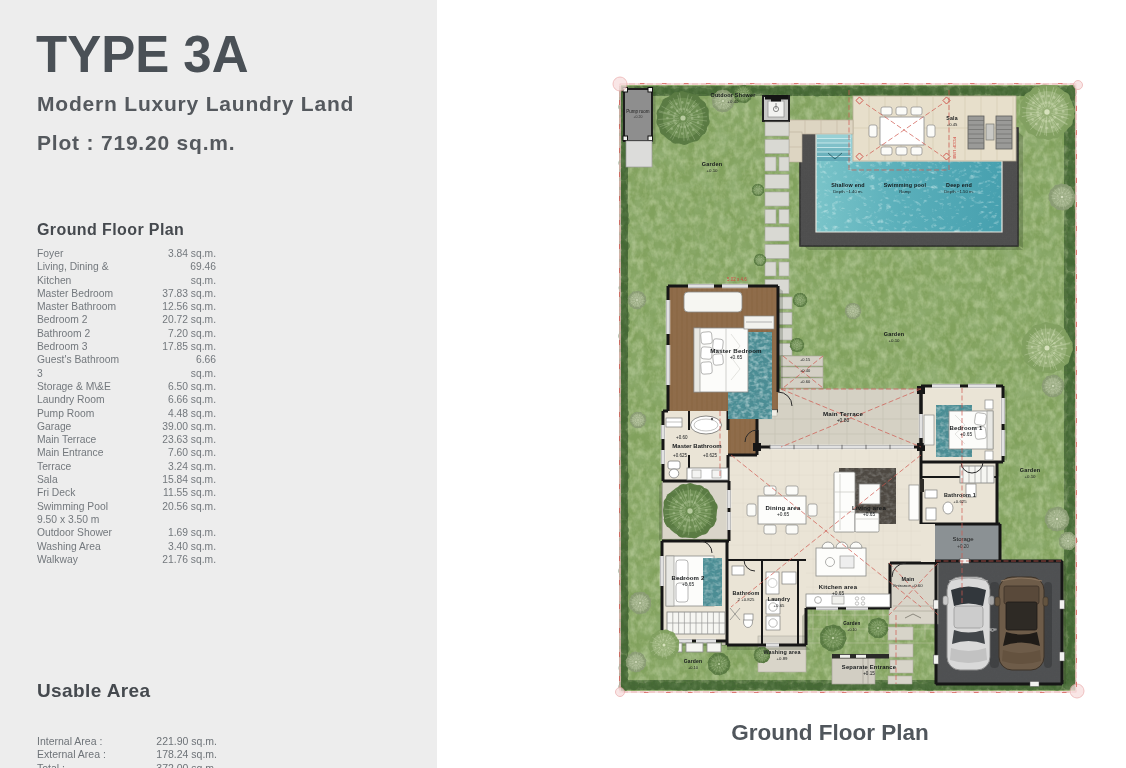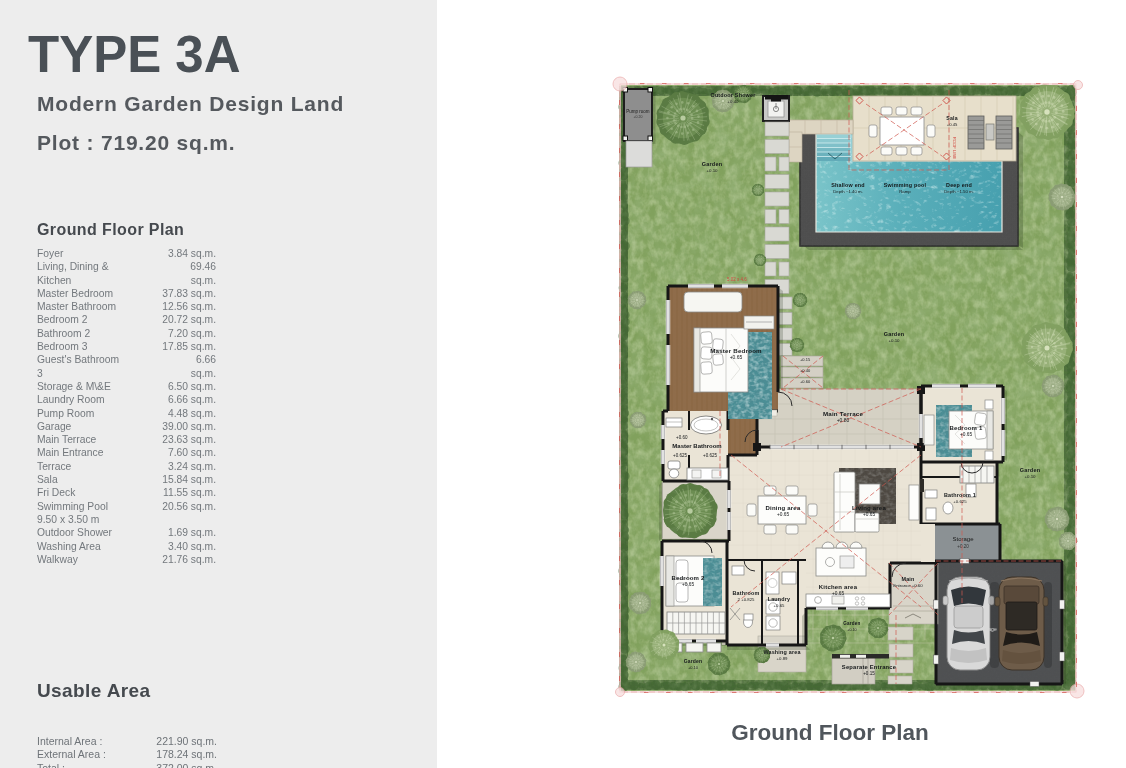--- a/index.html
+++ b/index.html
@@ -1,38 +1,38 @@
 <!DOCTYPE html>
 <html><head>
 <meta charset="utf-8">
 <style>
   html,body{margin:0;padding:0;background:#ffffff;width:1126px;height:768px;overflow:hidden;}
   body{font-family:"Liberation Sans",sans-serif;position:relative;}
   .sidebar{position:absolute;left:0;top:0;width:437px;height:768px;background:#ededed;}
-  .t1{position:absolute;left:28px;top:25px;font-size:51px;font-weight:bold;color:#4a5056;letter-spacing:0px;}
+  .t1{position:absolute;left:36px;top:25px;font-size:51px;font-weight:bold;color:#4a5056;letter-spacing:0px;}
   .t2{position:absolute;left:37px;top:92px;font-size:21px;font-weight:bold;color:#55595e;letter-spacing:0.8px;}
   .t3{position:absolute;left:37px;top:131px;font-size:21px;font-weight:bold;color:#55595e;letter-spacing:0.8px;}
   .h1{position:absolute;left:37px;top:221px;font-size:16px;font-weight:bold;color:#45494e;letter-spacing:0.4px;}
   .tbl{position:absolute;left:37px;top:247px;width:179px;font-size:10.3px;color:#73787d;line-height:13.3px;}
   .tbl .r,.tbl2 .r{display:flex;justify-content:space-between;gap:43px;}
   .tbl .v{text-align:right;}
   .h2{position:absolute;left:37px;top:680px;font-size:19px;font-weight:bold;color:#45494e;letter-spacing:0.4px;}
   .tbl2{position:absolute;left:37px;top:735px;width:180px;font-size:10.5px;color:#6e7378;line-height:13.3px;}
   .gfp{position:absolute;left:602px;top:720px;width:456px;text-align:center;font-size:22.5px;font-weight:bold;color:#50565c;letter-spacing:0px;}
   svg{position:absolute;left:0;top:0;}
   svg text{font-family:"Liberation Sans",sans-serif;}
 </style>
 </head>
 <body>
 
 <div class="sidebar"></div>
 
 <div class="t1">TYPE 3A</div>
 
-<div class="t2">Modern Garden Design Land</div>
+<div class="t2">Modern Luxury Laundry Land</div>
 
 <div class="t3">Plot : 719.20 sq.m.</div>
 
 <div class="h1">Ground Floor Plan</div>
 
 <div class="tbl">
 <div class="r">
       <span>Foyer</span>
       <span class="v">3.84 sq.m.</span>
     </div>

